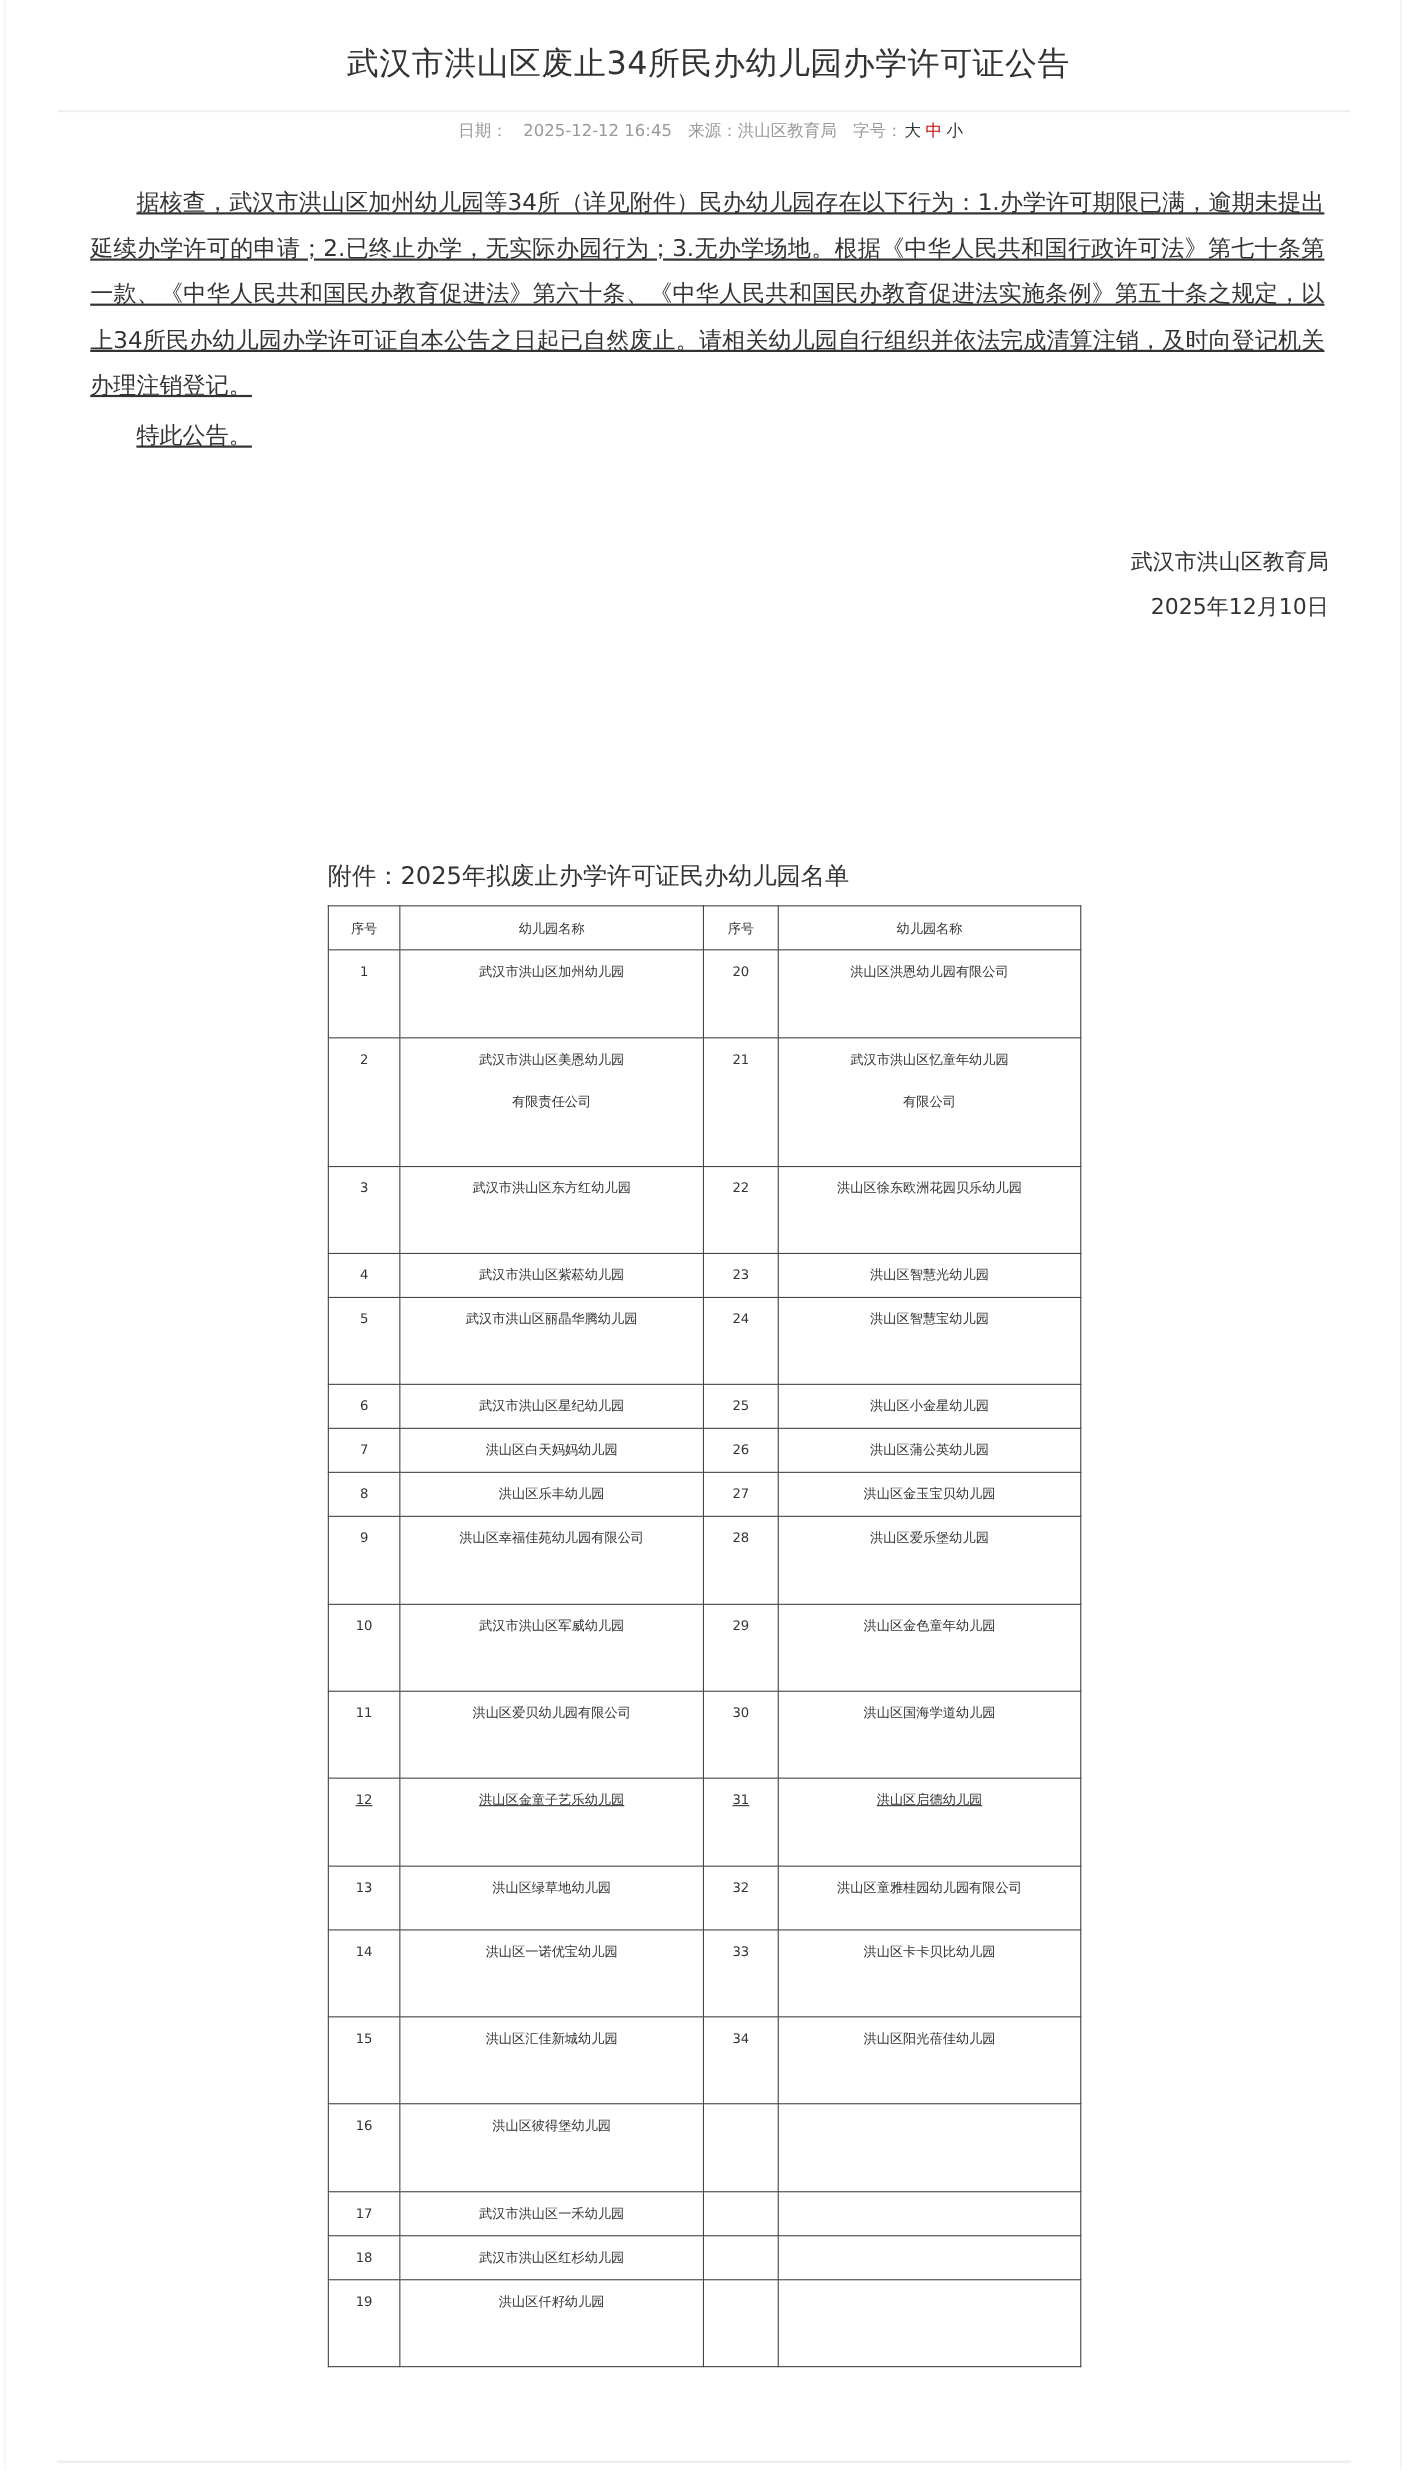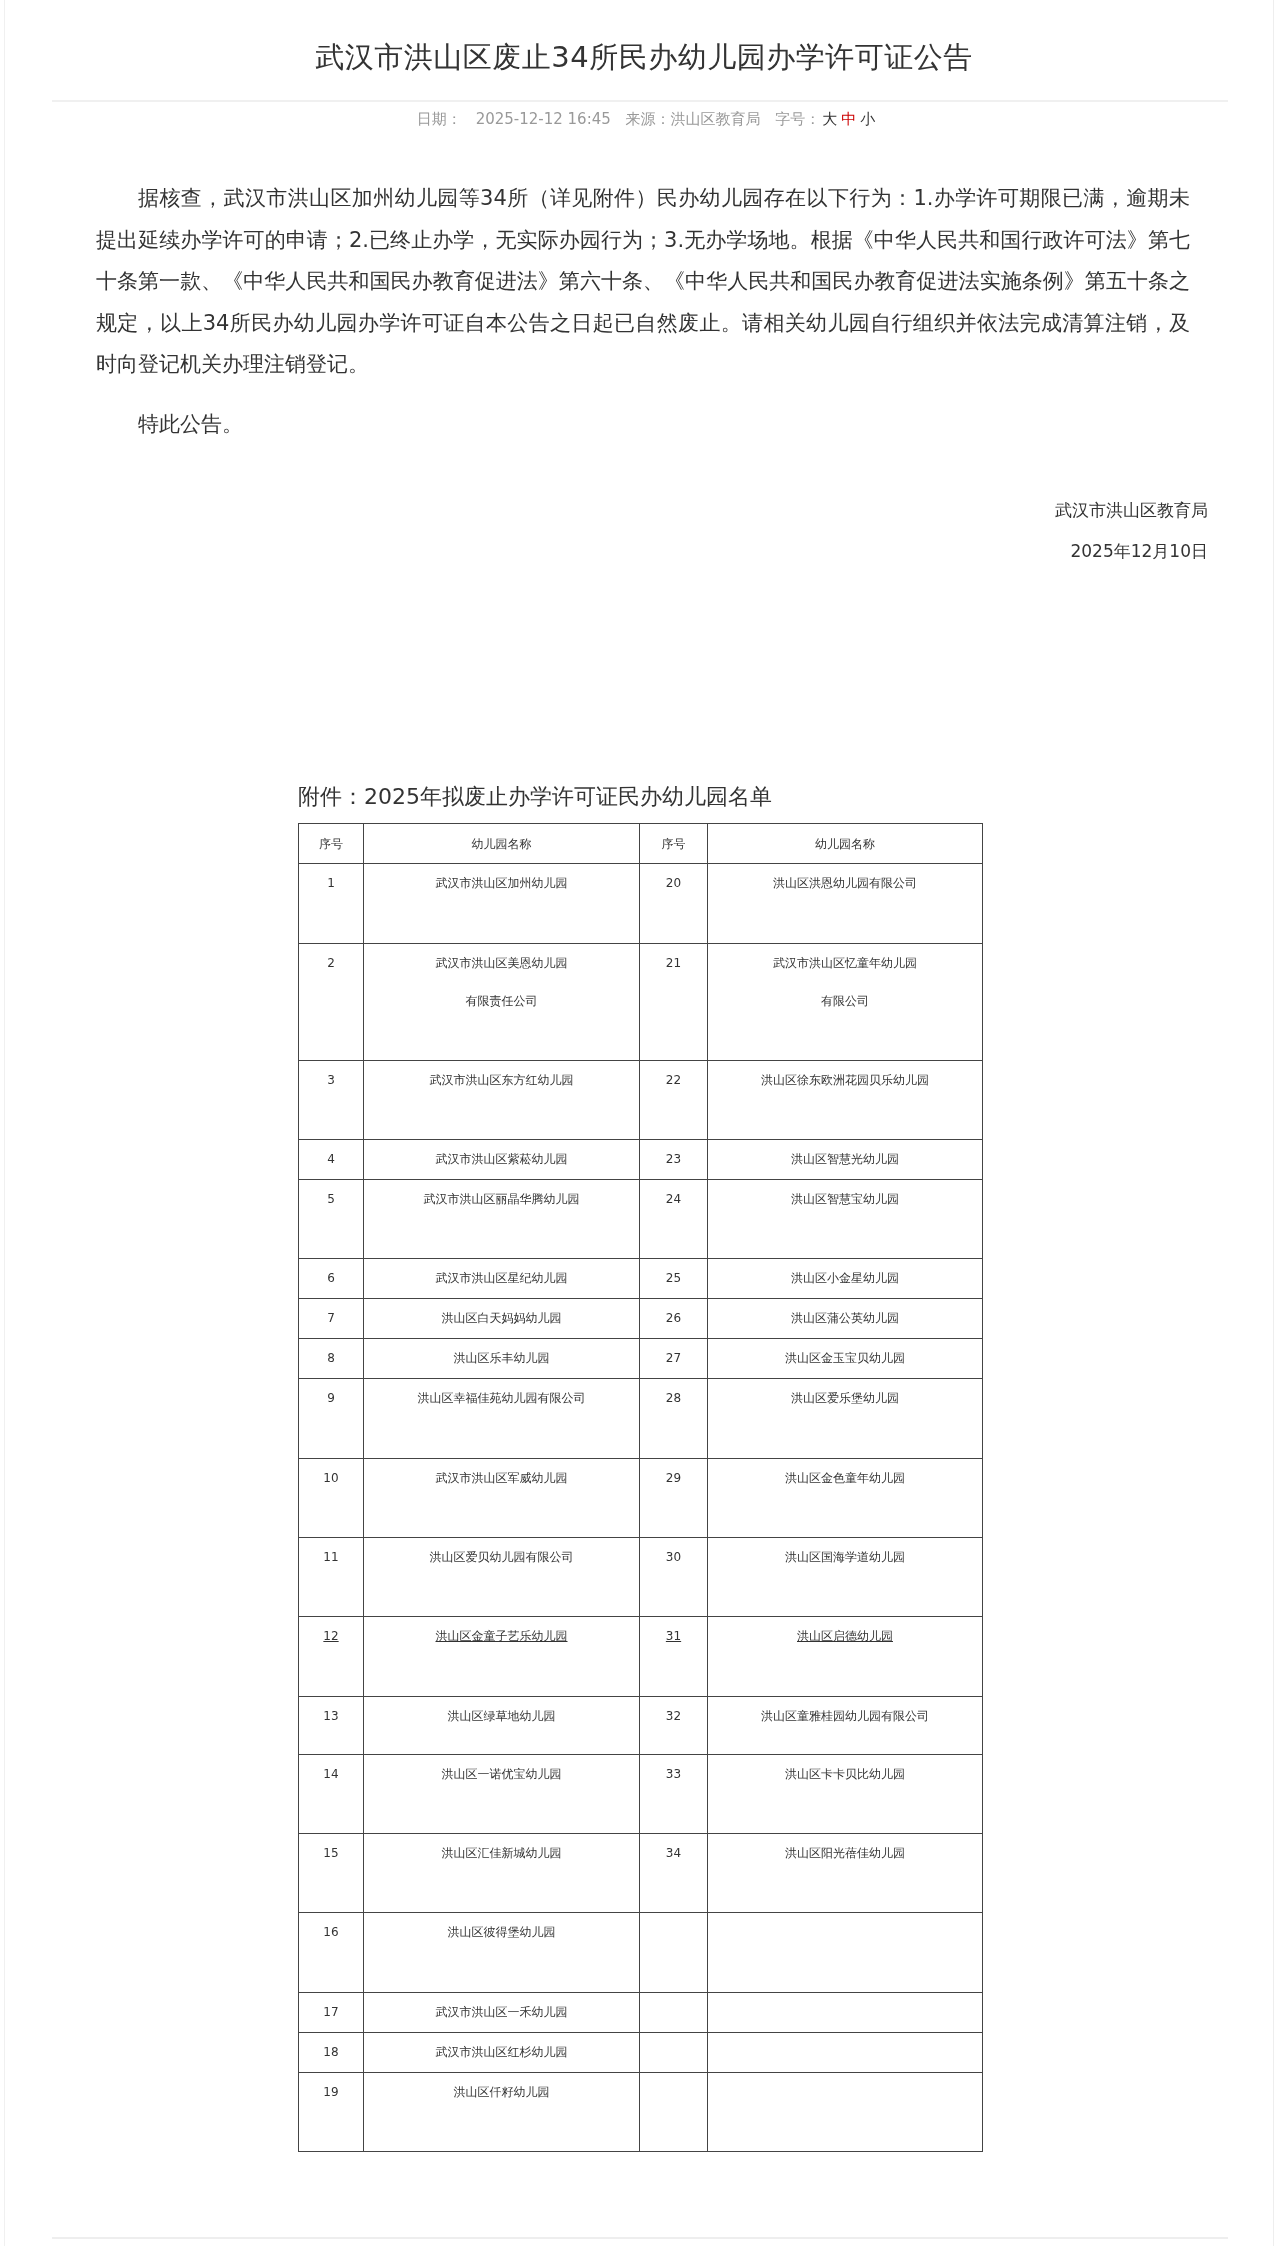--- a/index.html
+++ b/index.html
@@ -18,22 +18,22 @@
     position: absolute; left: 0; width: 1280px; top: 110px; text-align: center;
     font-size: 15px; color: #999999;
   }
   .meta span { margin: 0 5px; }
   .meta .sz { cursor: pointer; color: #333333; margin: 0 2px; }
   .meta .sz.active { color: #cc0000; }
   .body-text {
     position: absolute; left: 78px; width: 1130px; top: 160px;
     font-size: 21px; line-height: 41.5px; color: #333333; text-align: justify;
   }
-  .body-text p { margin: 18px; text-indent: 2em; }
-  .signature { position: absolute; right: 72px; top: 490px; text-align: right; font-size: 17px; line-height: 41px; color: #333333; }
+  .body-text p { margin: 4px; text-indent: 2em; text-decoration: underline; }
+  .signature { position: absolute; right: 72px; top: 490px; text-align: right; font-size: 20px; line-height: 41px; color: #333333; }
   .attach-title {
     position: absolute; left: 298px; width: 684px; top: 782px; text-align: left;
     font-size: 22px; color: #333333;
   }
   table.list {
     position: absolute; left: 298px; top: 823px; border-collapse: collapse;
     font-size: 12px; color: #333333;
   }
   table.list td, table.list th {
     border: 1.5px solid #444444; text-align: center; vertical-align: top;

